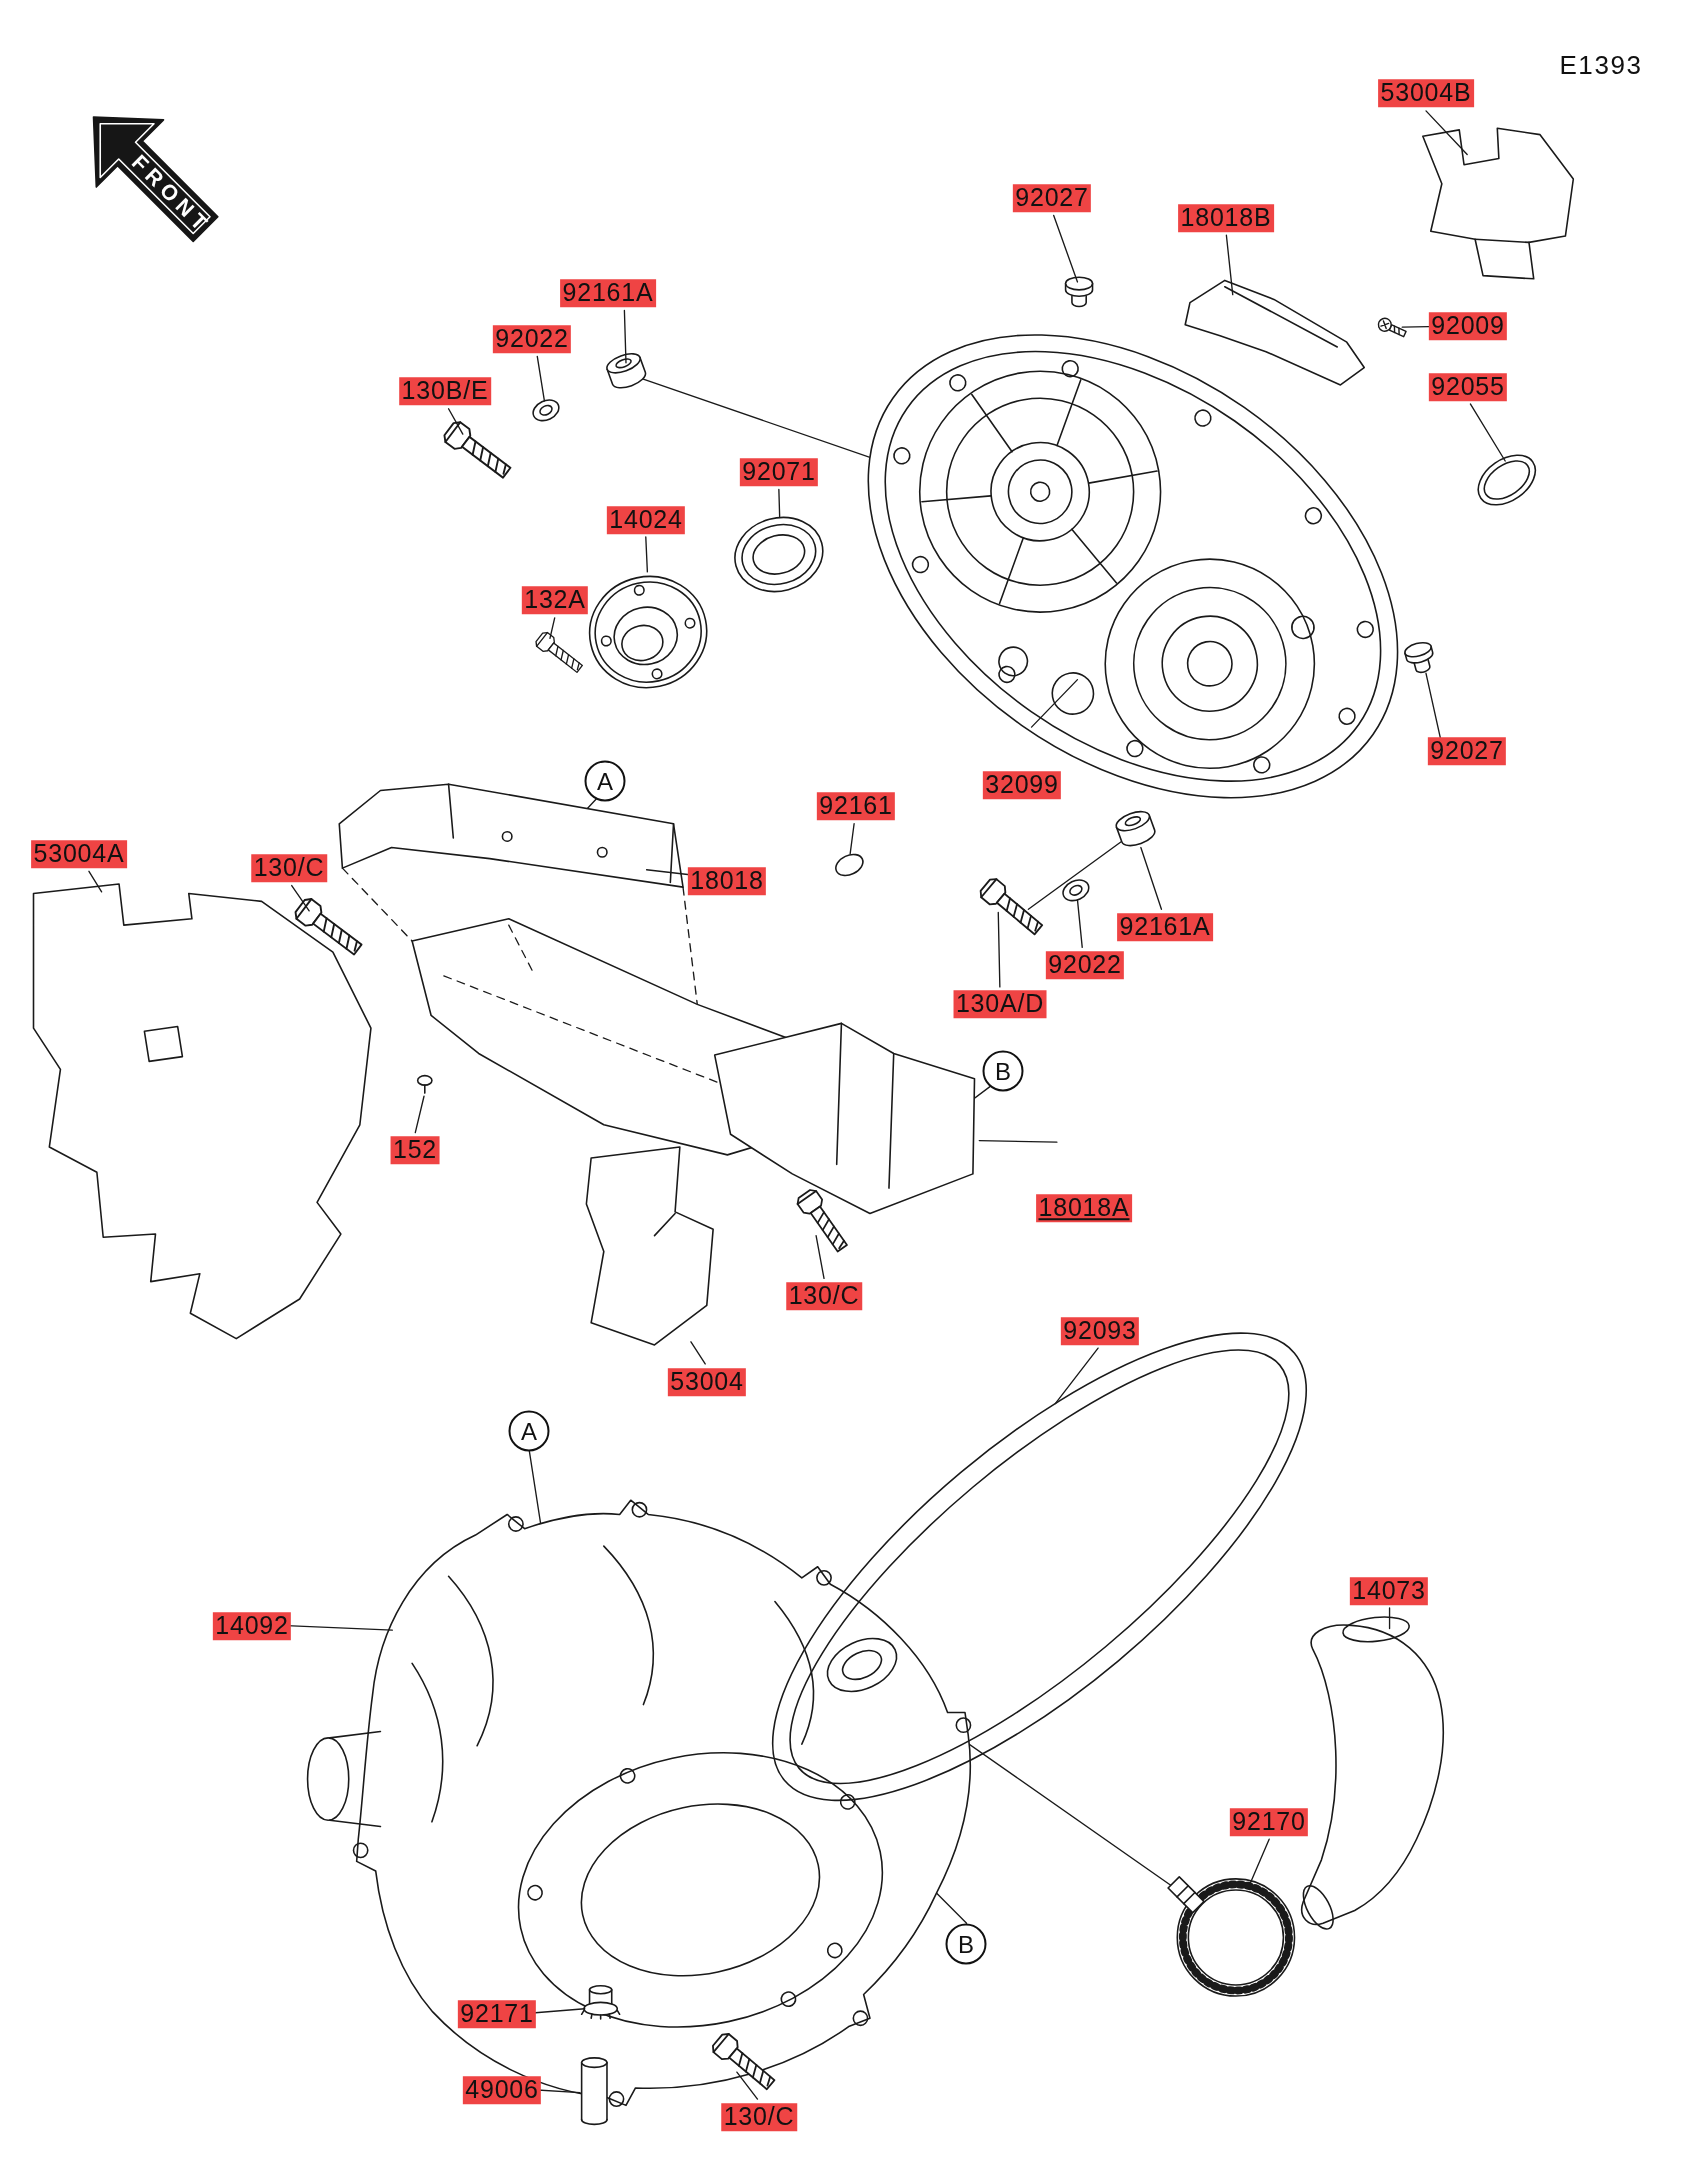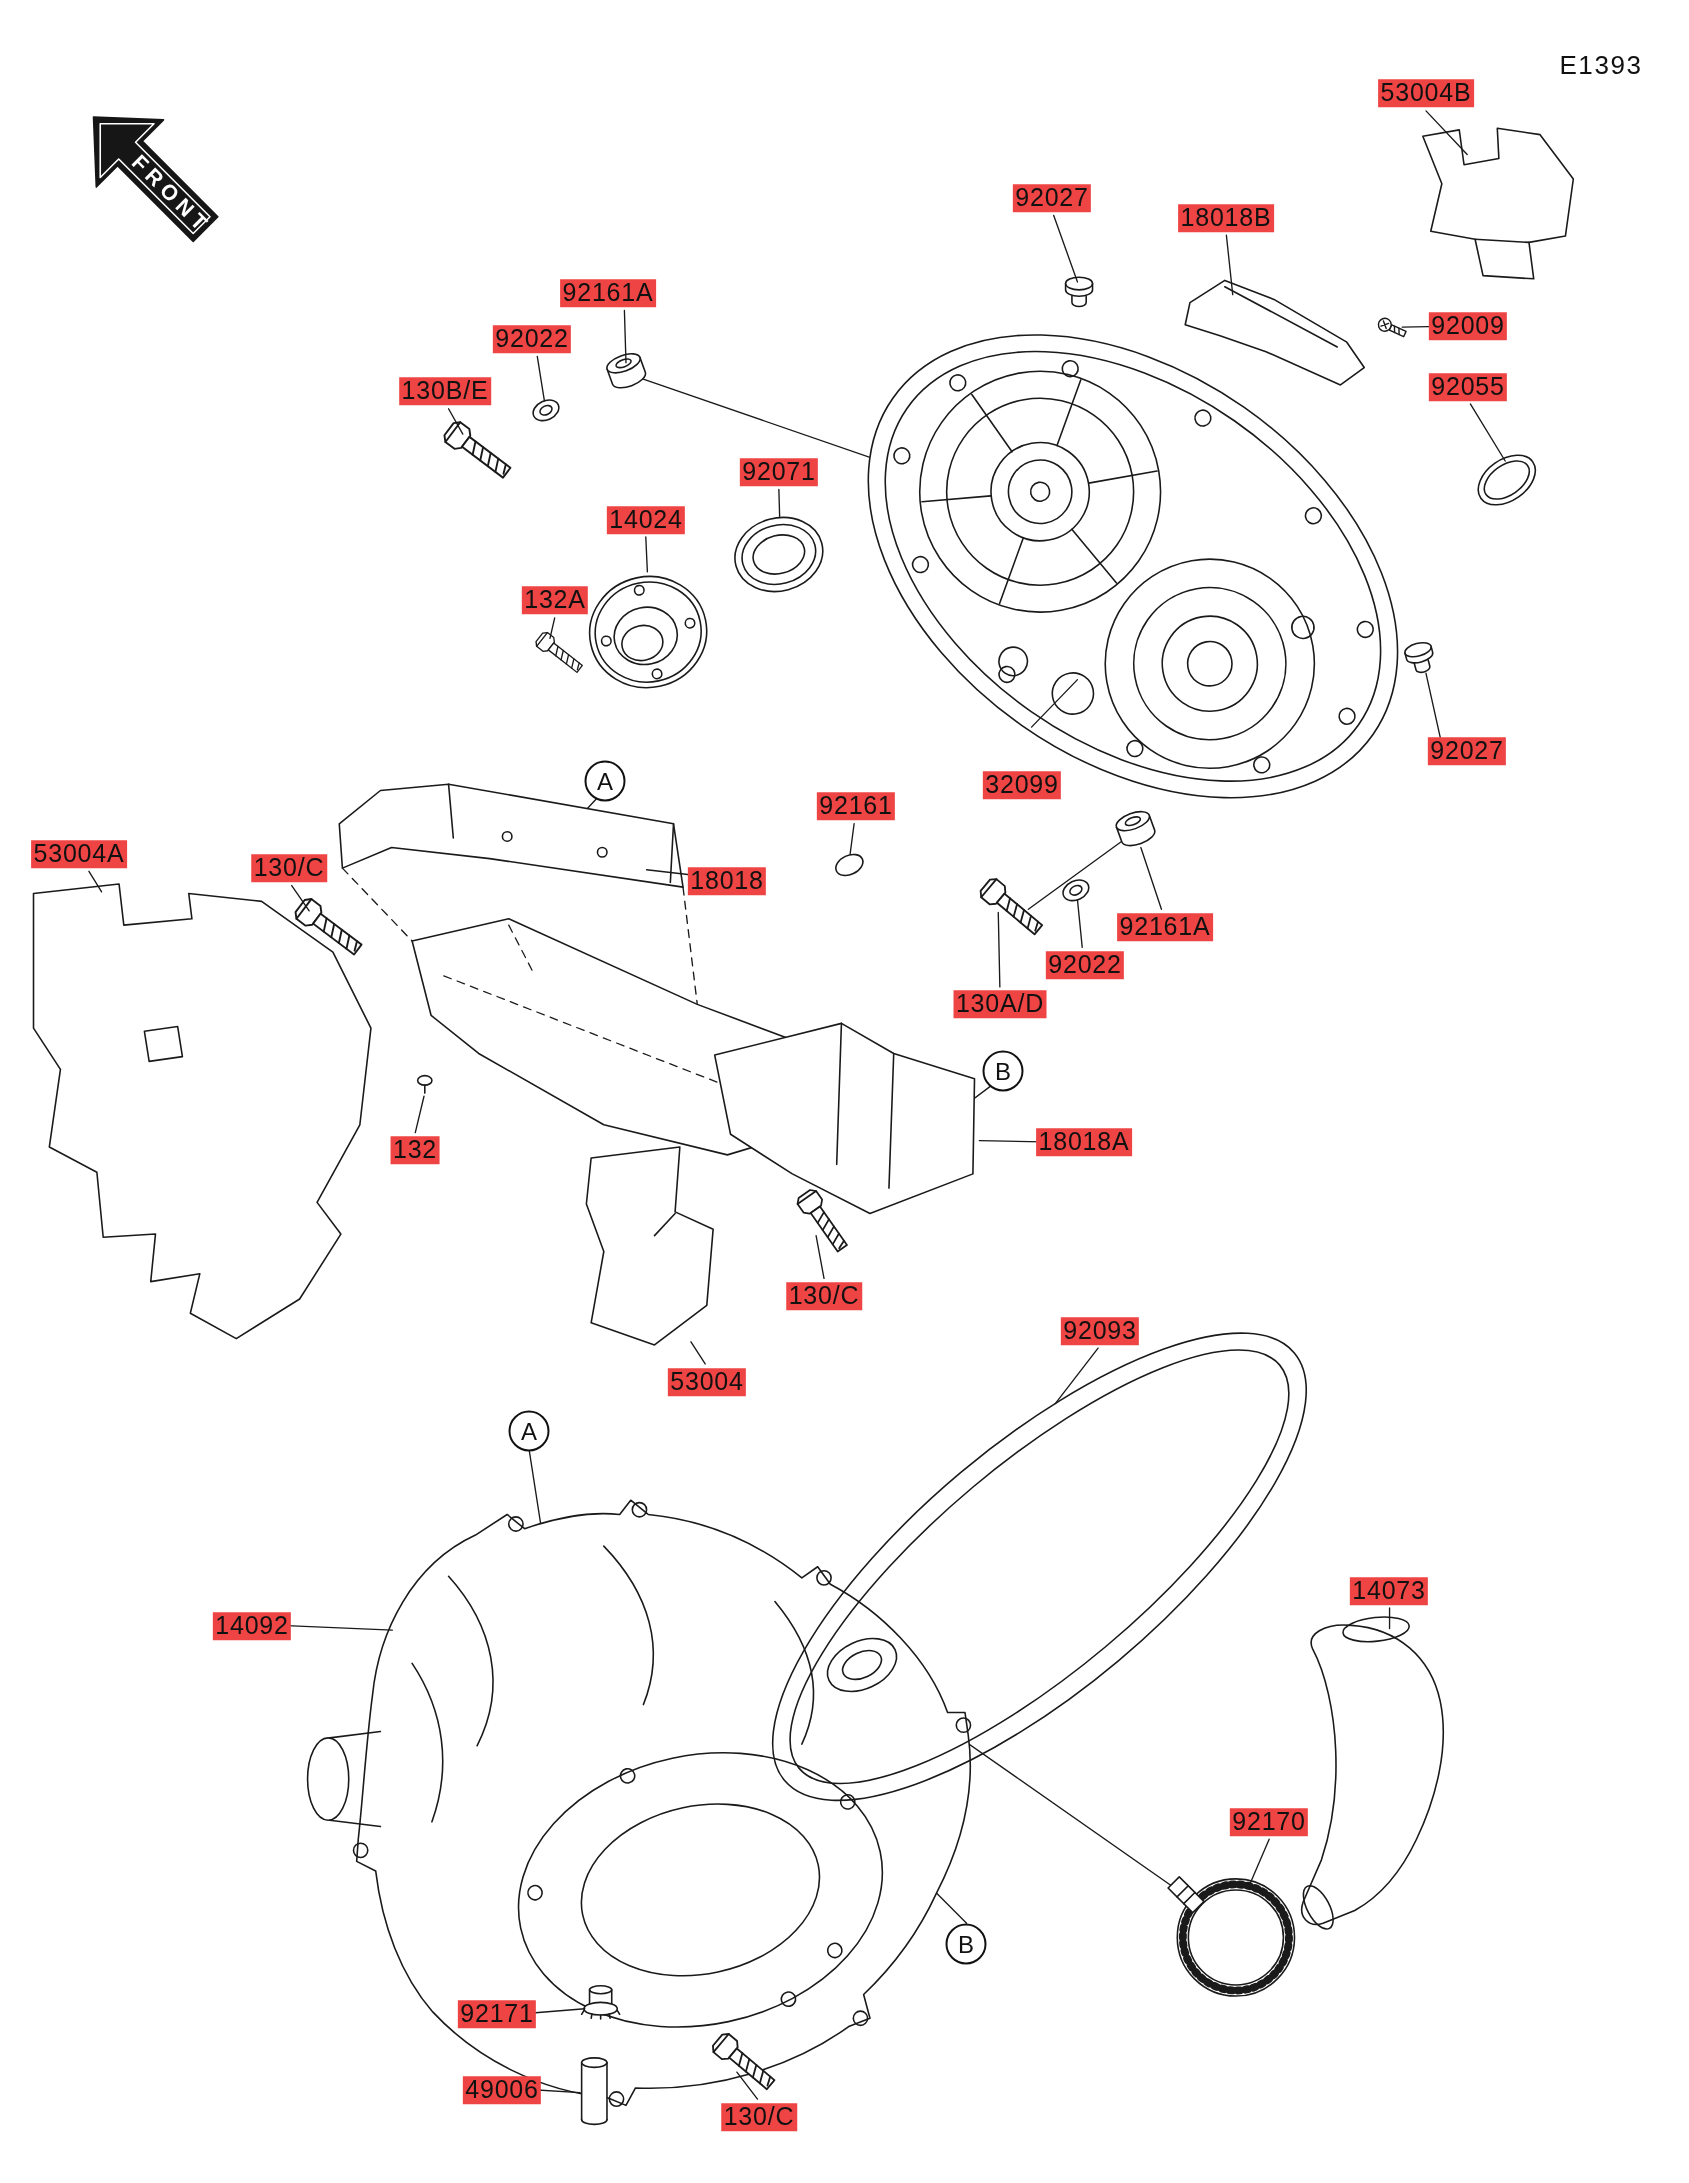--- a/index.html
+++ b/index.html
@@ -328,22 +328,22 @@
       <div class="part-label" style="left: 555px; top: 600px;">132A</div>
       <div class="part-label" style="left: 1022px; top: 745px; margin-top: 40px;">32099</div>
       <div class="part-label" style="left: 1467px; top: 751px;">92027</div>
       <div class="part-label" style="left: 856px; top: 806px;">92161</div>
       <div class="part-label" style="left: 79px; top: 854px;">53004A</div>
       <div class="part-label" style="left: 289px; top: 868px;">130/C</div>
       <div class="part-label" style="left: 727px; top: 875px; margin-top: 6px;">18018</div>
       <div class="part-label" style="left: 1165px; top: 927px;">92161A</div>
       <div class="part-label" style="left: 1085px; top: 965px;">92022</div>
       <div class="part-label" style="left: 1000px; top: 1004px;">130A/D</div>
-      <div class="part-label" style="left: 415px; top: 1150px;">132</div>
-      <div class="part-label" style="left: 1084px; top: 1142px;">18018A</div>
+      <div class="part-label" style="left: 415px; top: 1150px;">152</div>
+      <div class="part-label" style="left: 1084px; top: 1208px; text-decoration: underline;">18018A</div>
       <div class="part-label" style="left: 824px; top: 1296px;">130/C</div>
       <div class="part-label" style="left: 1100px; top: 1331px;">92093</div>
       <div class="part-label" style="left: 707px; top: 1382px;">53004</div>
       <div class="part-label" style="left: 1389px; top: 1591px;">14073</div>
       <div class="part-label" style="left: 252px; top: 1626px;">14092</div>
       <div class="part-label" style="left: 1269px; top: 1822px;">92170</div>
       <div class="part-label" style="left: 497px; top: 2014px;">92171</div>
       <div class="part-label" style="left: 502px; top: 2090px;">49006</div>
       <div class="part-label" style="left: 759px; top: 2117px;">130/C</div>
       <div class="ref-marker" style="left: 605px; top: 781px;">A</div>

